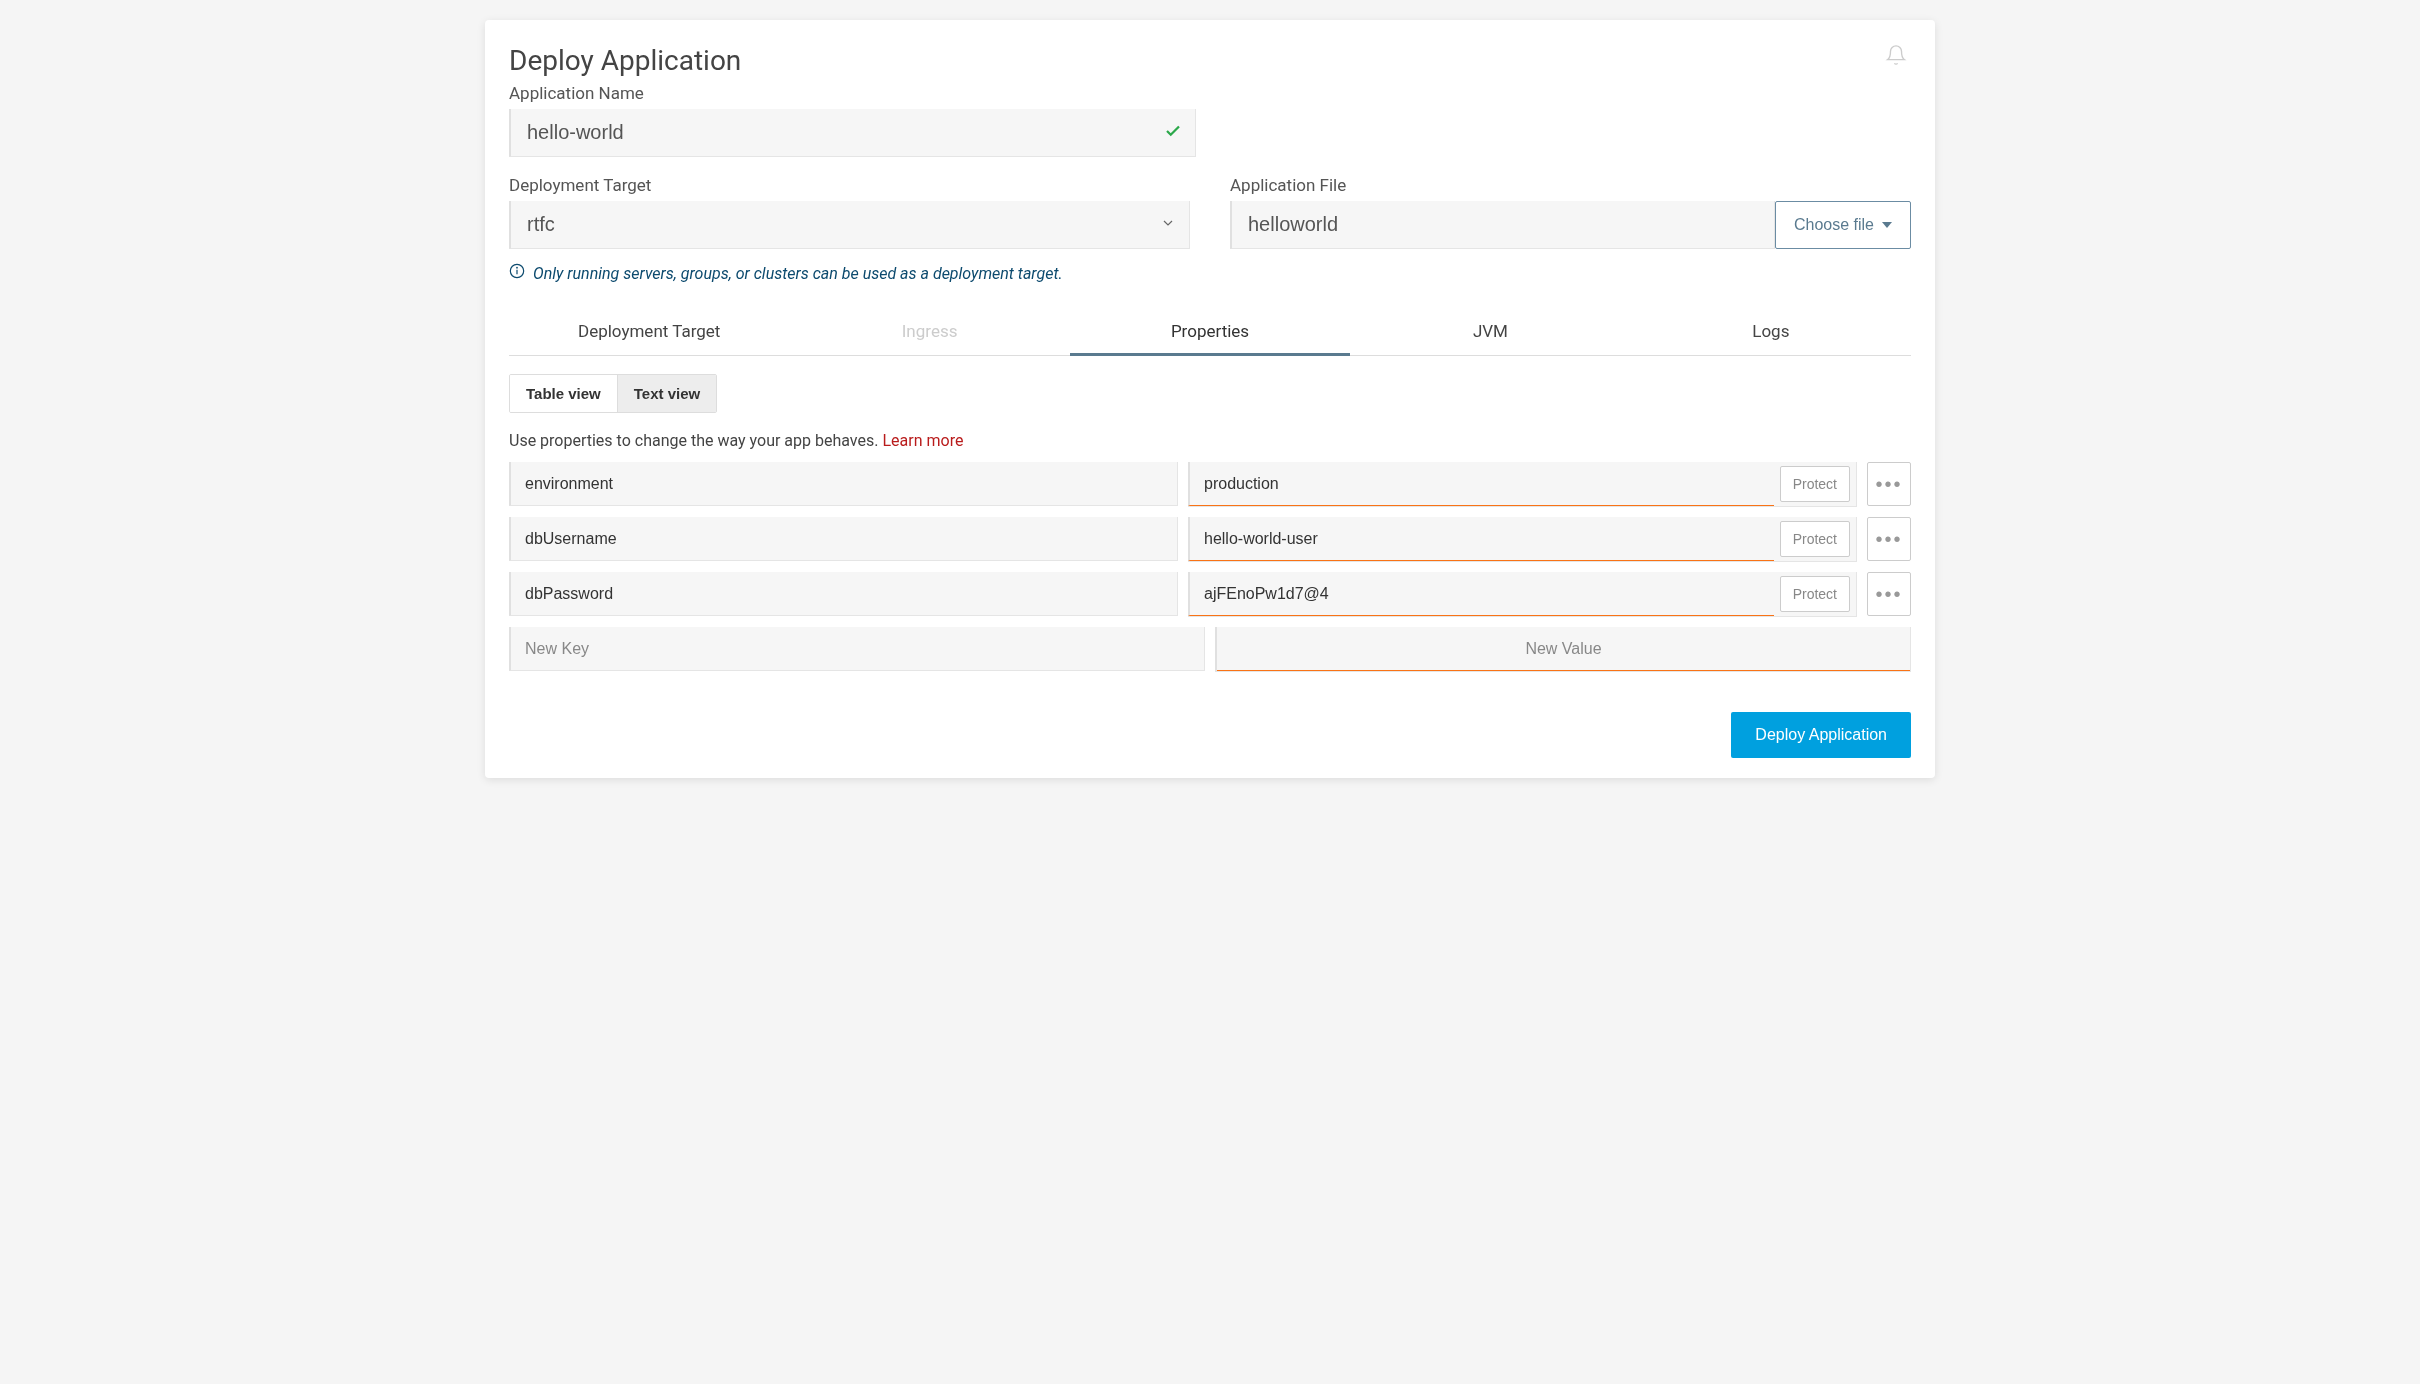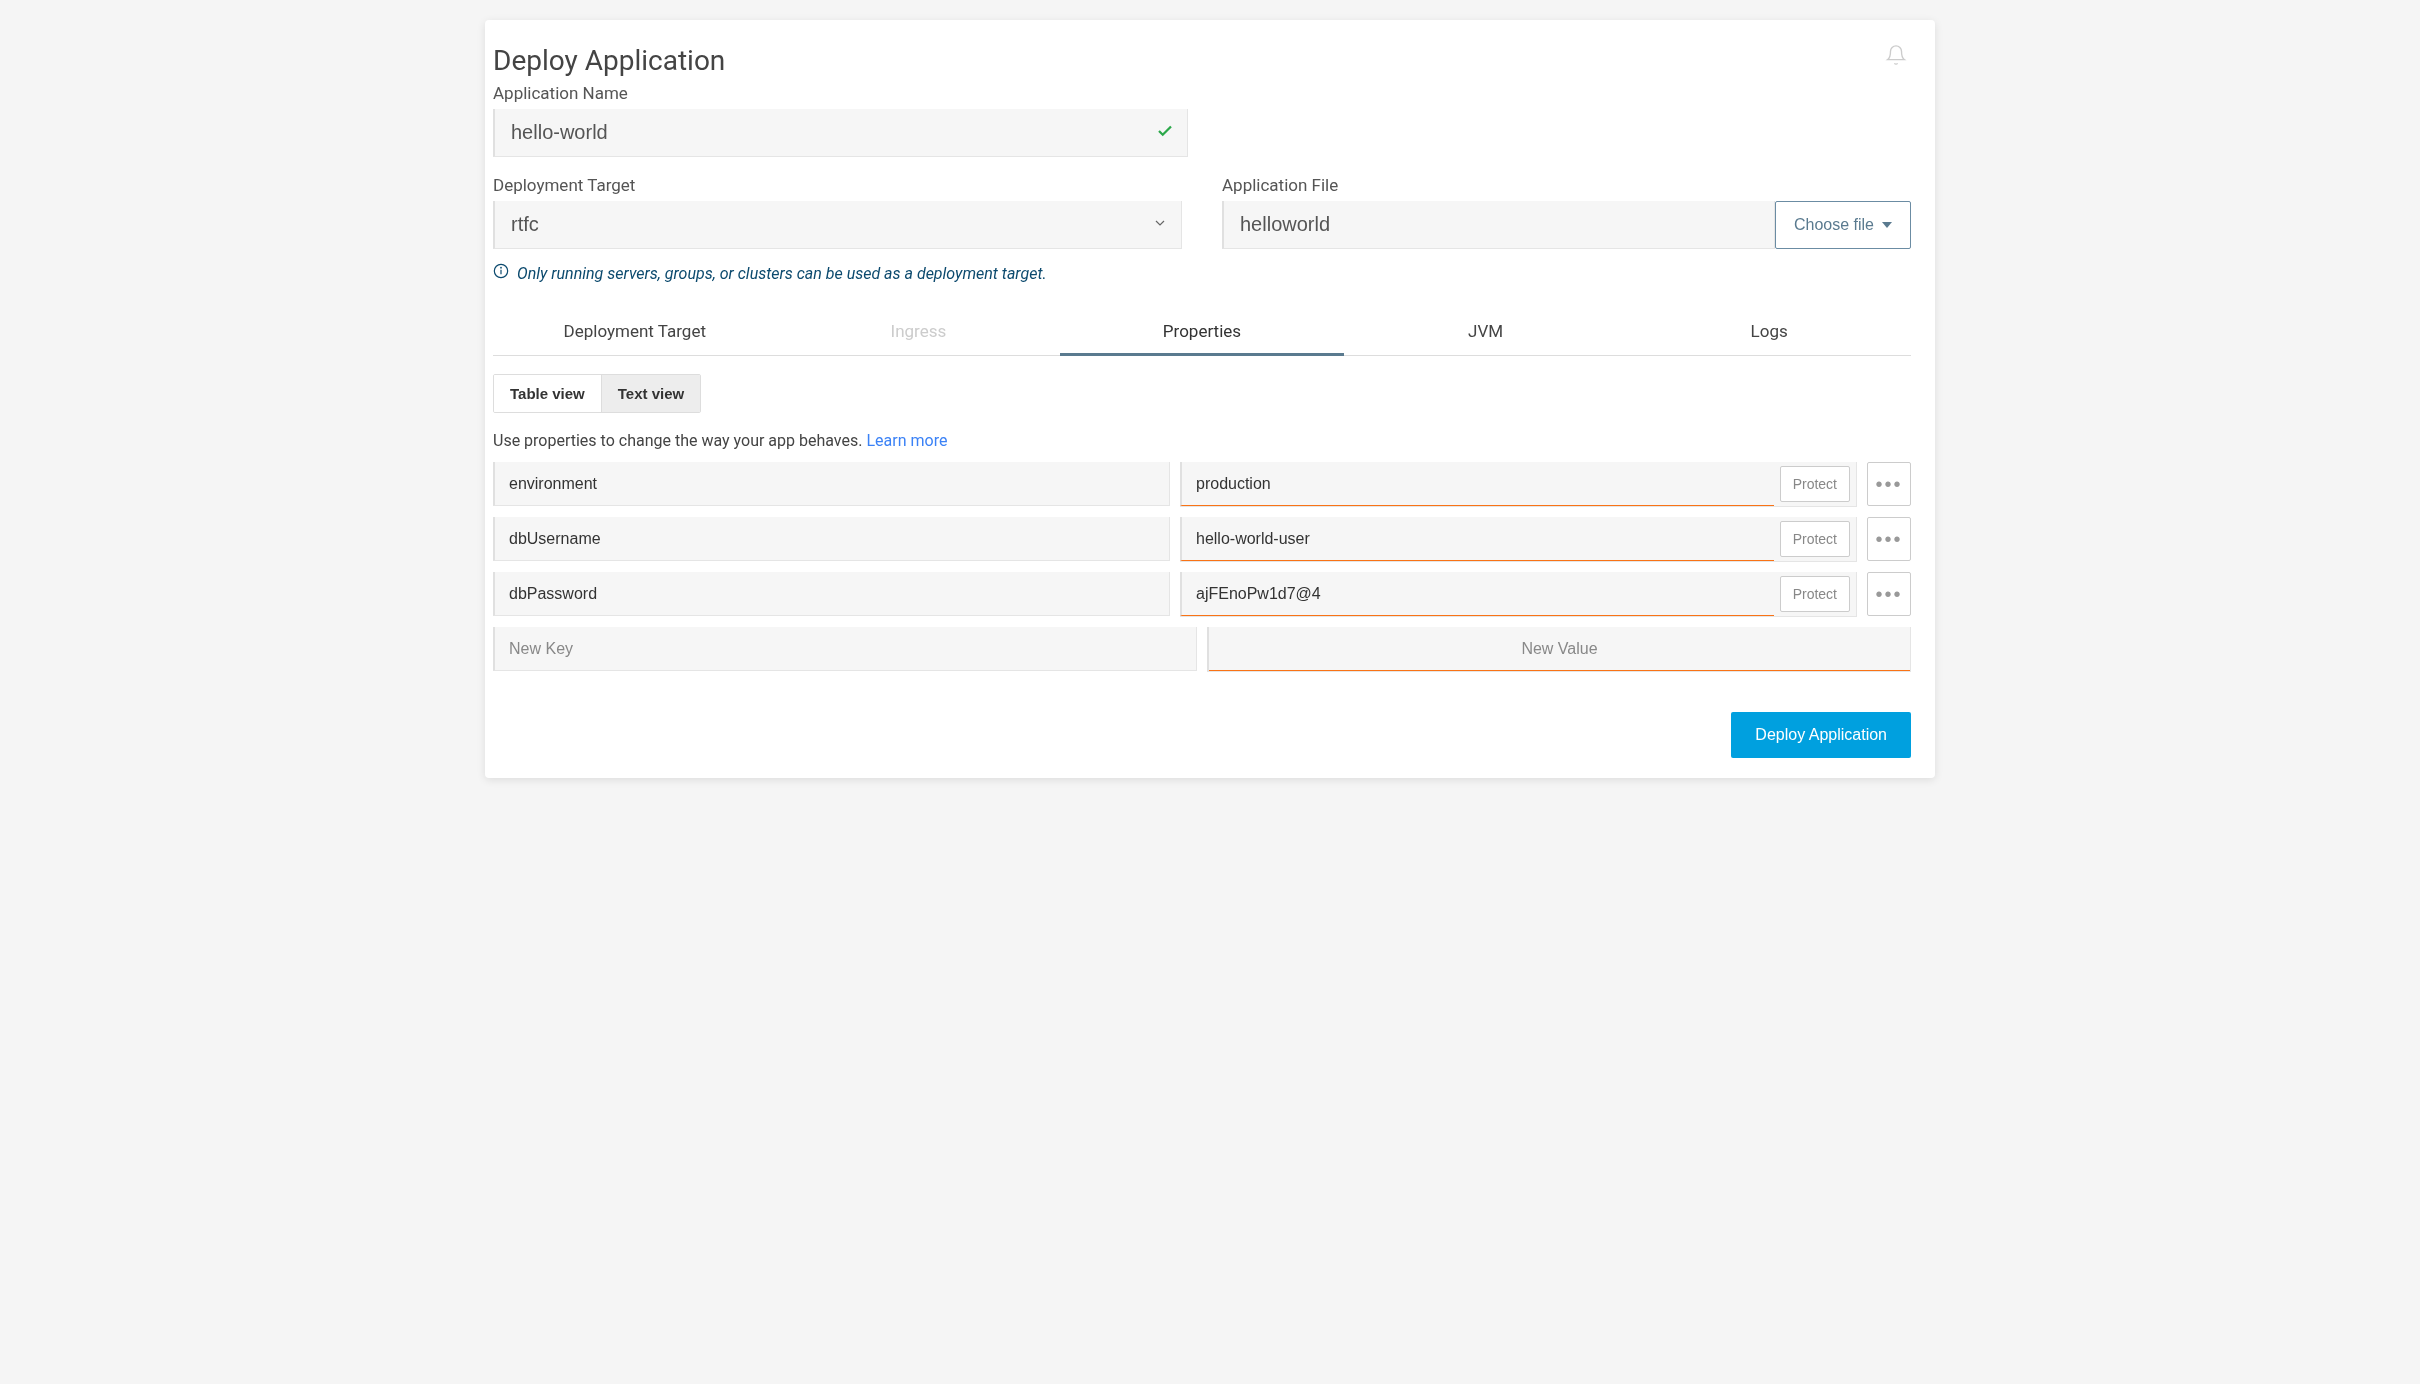--- a/index.html
+++ b/index.html
@@ -10,21 +10,21 @@
     body {
       font-family: -apple-system, BlinkMacSystemFont, "Segoe UI", Roboto, "Helvetica Neue", Arial, sans-serif;
       background: #f5f5f5;
       padding: 20px;
       color: #333;
     }
     .card {
       background: #fff;
       border-radius: 4px;
       box-shadow: 0 2px 8px rgba(0,0,0,0.1);
-      padding: 24px 24px 20px 8px;
+      padding: 24px 24px 20px 24px;
       max-width: 1450px;
       margin: 0 auto;
       position: relative;
     }
     .page-title {
       font-size: 28px;
       font-weight: 400;
       color: #444;
       margin-bottom: 6px;
     }
@@ -170,21 +170,21 @@
     }
     .view-btn + .view-btn {
       border-left: 1px solid #ddd;
     }
     .help-text {
       font-size: 16px;
       color: #444;
       margin-bottom: 12px;
     }
     .learn-more {
-      color: #3b82f6;
+      color: #b91c1c;
       text-decoration: none;
     }
     .props-table {
       display: flex;
       flex-direction: column;
       gap: 10px;
       margin-bottom: 40px;
     }
     .prop-row {
       display: flex;

